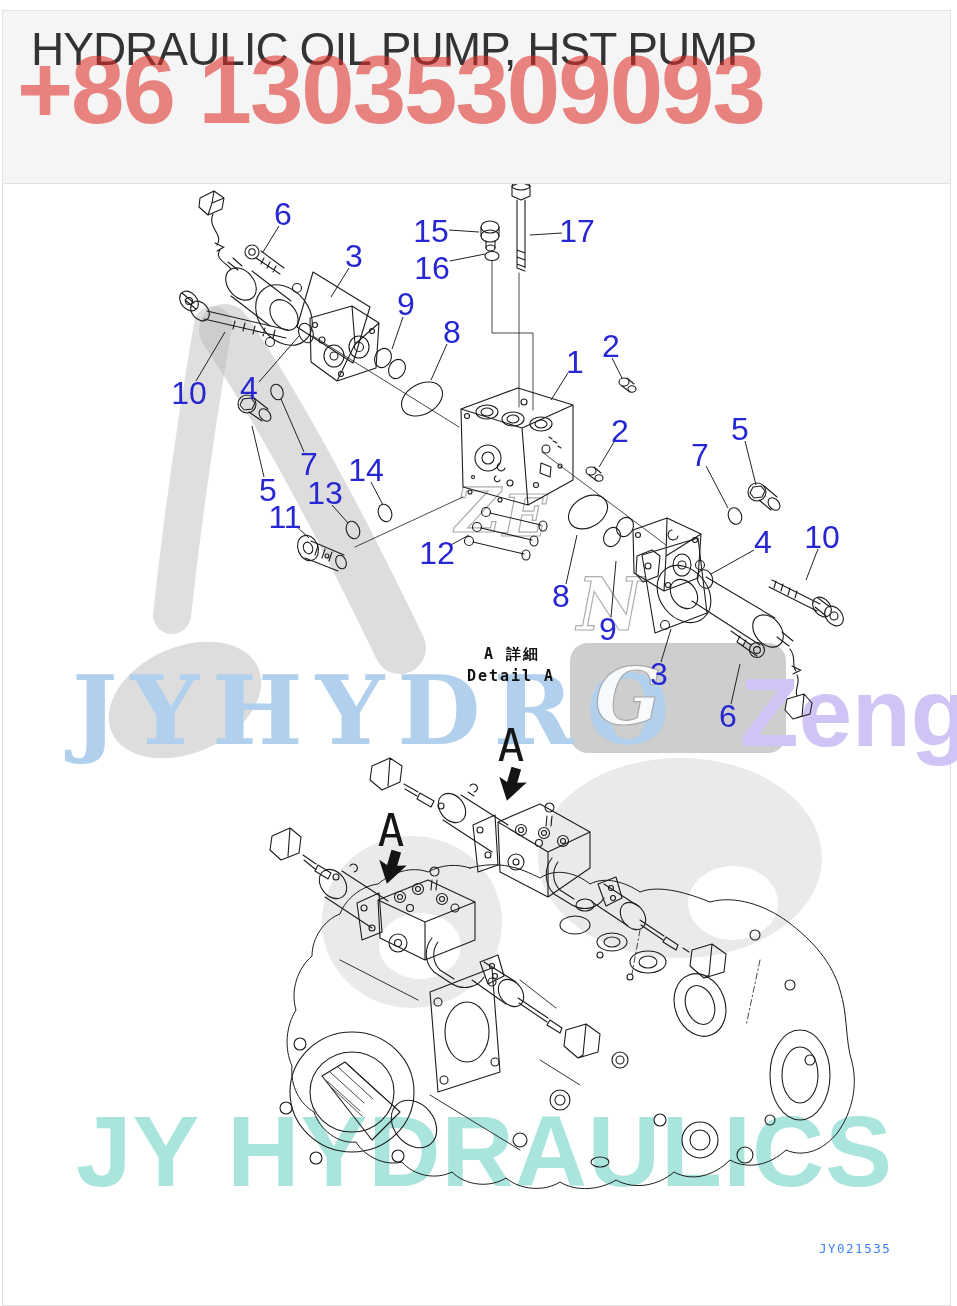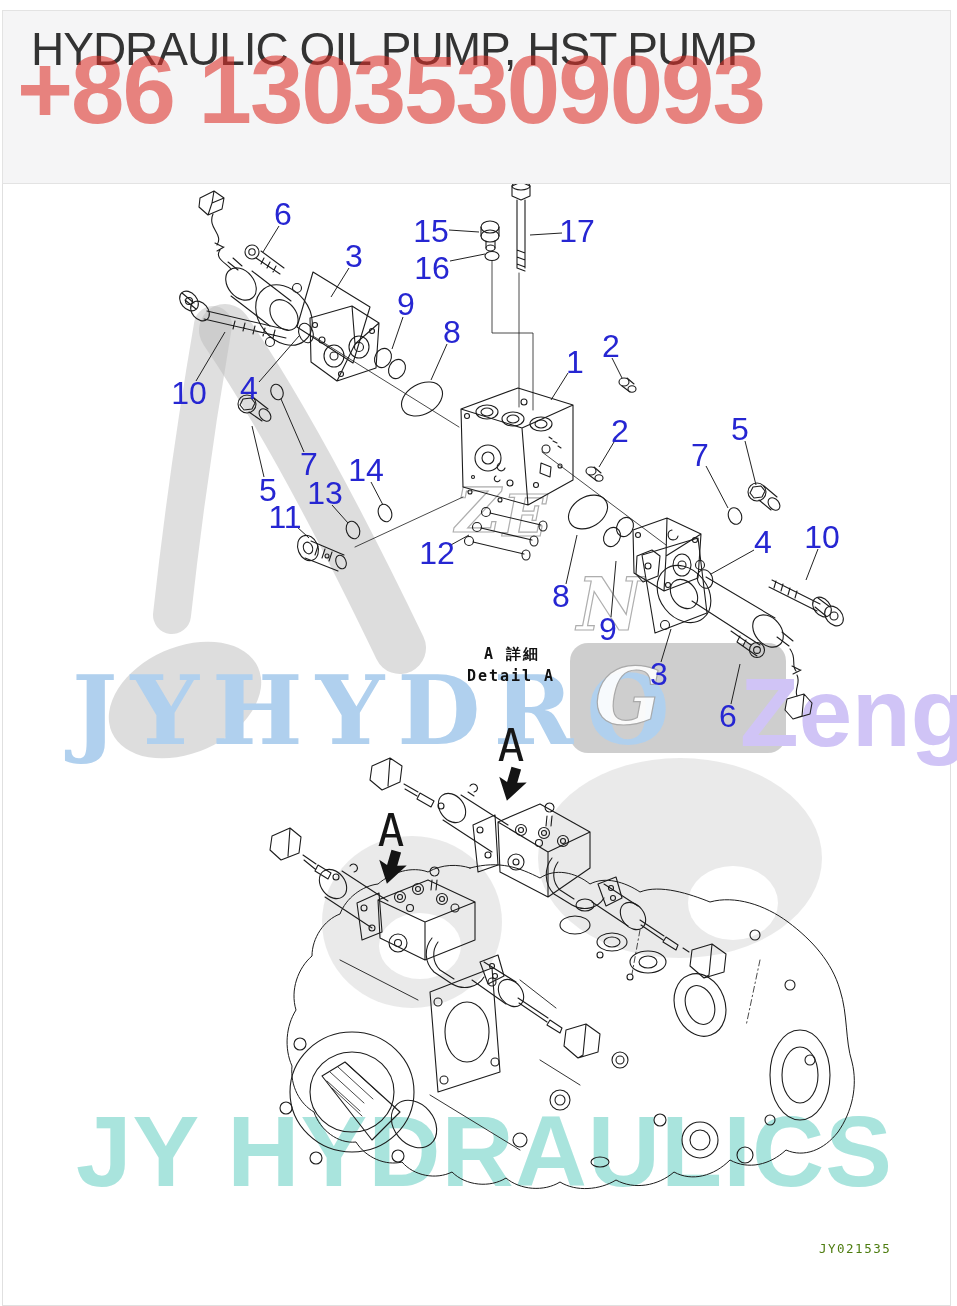--- a/index.html
+++ b/index.html
@@ -13,21 +13,21 @@
         color:#333;letter-spacing:-1px;white-space:nowrap;}
   .phone-wm{position:absolute;left:14px;top:24px;font:700 96px "Liberation Sans",sans-serif;
         letter-spacing:-2px;color:rgba(220,46,40,0.58);white-space:nowrap;z-index:5;}
   svg.layer{position:absolute;left:0;top:0;width:957px;height:1306px;pointer-events:none;}
   #gray-svg{z-index:2;} #art-svg{z-index:10;}
   .wm{position:absolute;font-weight:bold;white-space:nowrap;pointer-events:none;z-index:3;}
   .wm-jyhydro{left:72px;top:654px;font:700 96px "DejaVu Serif",serif;letter-spacing:13px;color:#b0d0ee;}
   .wm-zeng{left:712px;top:658px;font:700 96px "Liberation Sans",sans-serif;color:#d0c4f6;margin-left:28px;}
   .wm-jyh{left:76px;top:1094px;font:700 100px "Liberation Sans",sans-serif;letter-spacing:1px;color:#a9e4dd;}
   .drawing-no{position:absolute;left:819px;top:1241px;font:12.5px "DejaVu Sans Mono",monospace;
-        letter-spacing:1.5px;color:#4d7c0f;z-index:12;}
+        letter-spacing:1.5px;color:#3b82f6;z-index:12;}
   
   text.callout{font:32px "Liberation Sans",sans-serif;fill:#2626d2;}
   text.detail{font:700 15px "DejaVu Sans Mono",monospace;fill:#111;letter-spacing:2px;}
   text.viewA{font:44px "DejaVu Sans Mono",monospace;fill:#161616;}
   text.zl{font-family:"DejaVu Serif",serif;font-weight:700;font-style:italic;
         fill:#ffffff;stroke:#a6a6a6;stroke-width:1.2px;opacity:.9;}
   line.leader{stroke:#222;stroke-width:1;}
 </style>
 </head>
 <body>

